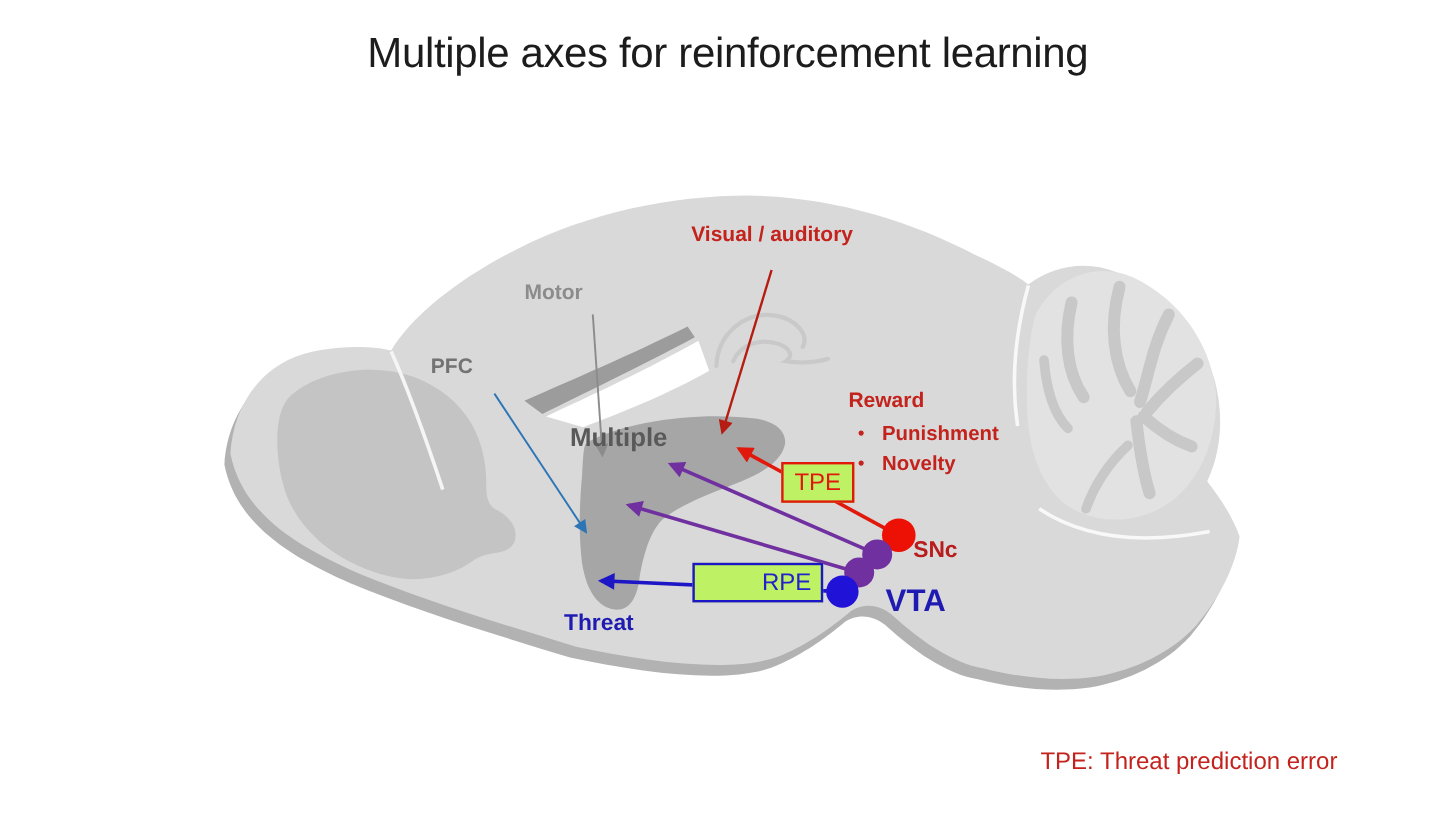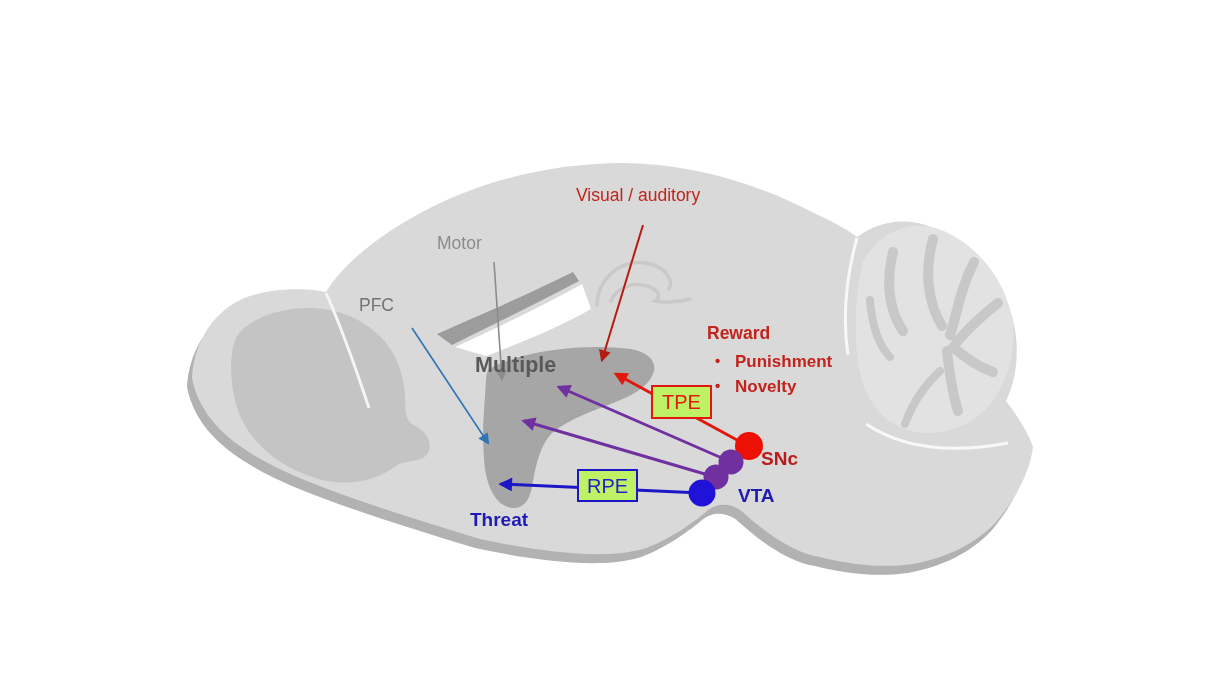--- a/index.html
+++ b/index.html
@@ -6,39 +6,39 @@
   .stage{
     position:relative;width:1213px;height:679px;background:#ffffff;
     font-family:"Liberation Sans", sans-serif;overflow:hidden;
   }
   .stage svg{position:absolute;left:0;top:0;}
   .abs{position:absolute;white-space:nowrap;}
   .title{
     left:0;right:0;top:25px;text-align:center;
     font-size:35px;color:#1c1c1c;font-weight:400;letter-spacing:-0.3px;
   }
-  .lbl{font-size:17.5px;font-weight:400;}
+  .lbl{font-size:17.5px;font-weight:700;}
   .lbl-visual{left:576px;top:185px;color:#c3231c;}
   .lbl-motor{left:437px;top:233px;color:#8c8c8c;}
   .lbl-pfc{left:359px;top:295px;color:#737373;}
   .lbl-striatum{left:475px;top:353px;color:#595959;font-weight:700;font-size:21.5px;}
   .threat-block{left:707px;top:323px;color:#c3231c;}
   .threat-title{font-size:17.5px;font-weight:700;}
   .bullet-row{position:absolute;left:0;font-size:17px;font-weight:700;color:#c3231c;}
   .bullet-row .bullet{display:inline-block;width:14px;margin-left:8px;font-size:15px;vertical-align:1px;}
   .bullet-row .btext{margin-left:6px;}
   .row-1{top:29px;} .row-2{top:54px;}
   .box{
     display:flex;align-items:center;justify-content:center;
     background:#bef264;font-size:20px;line-height:1;
   }
   .box-tpe{left:651px;top:385px;width:57px;height:30px;border:2px solid #e0190c;color:#e0190c;}
-  .box-rpe{left:577px;top:469px;width:57px;height:29px;border:2px solid #1d16c6;color:#2420cc;}
+  .box-rpe{left:577px;top:469px;width:57px;height:29px;border:2px solid #1d16c6;color:#2420cc;padding-left:48px;}
   .lbl-snc{left:761px;top:448px;color:#b91c1c;font-weight:700;font-size:19px;}
-  .lbl-vta{left:738px;top:485px;color:#1f1bb2;font-weight:700;font-size:19px;}
+  .lbl-vta{left:738px;top:485px;color:#1f1bb2;font-weight:700;font-size:26px;}
   .lbl-reward{left:470px;top:509px;color:#1f1bb2;font-weight:700;font-size:19px;}
   .caption{left:867px;top:624px;color:#c3231c;font-size:20px;}
 </style>
 </head>
 <body>
 
 <div class="stage">
 
   <svg width="1213" height="679" viewBox="0 0 1213 679">
     <defs>
@@ -155,20 +155,21 @@
     </g>
 
     <g>
       <circle cx="749" cy="446" r="14" fill="#ed1105"></circle>
       <circle cx="731" cy="462" r="12.5" fill="#7030a0"></circle>
       <circle cx="716" cy="477" r="12.5" fill="#7030a0"></circle>
       <circle cx="702" cy="493" r="13.5" fill="#2012d6"></circle>
     </g>
   </svg>
 
+  <div class="abs title">Multiple axes for reinforcement learning</div>
 
   <div class="abs lbl lbl-visual">Visual / auditory</div>
   <div class="abs lbl lbl-motor">Motor</div>
   <div class="abs lbl lbl-pfc">PFC</div>
   <div class="abs lbl lbl-striatum">Multiple</div>
 
   <div class="abs threat-block">
     <div class="threat-title">Reward</div>
     <div class="bullet-row row-1">
       <span class="bullet">•</span><span class="btext">Punishment</span>
@@ -178,13 +179,14 @@
     </div>
   </div>
 
   <div class="abs box box-tpe">TPE</div>
   <div class="abs box box-rpe">RPE</div>
 
   <div class="abs lbl lbl-snc">SNc</div>
   <div class="abs lbl lbl-vta">VTA</div>
   <div class="abs lbl lbl-reward">Threat</div>
 
+  <div class="abs caption">TPE: Threat prediction error</div>
 </div>
 
 </body></html>

